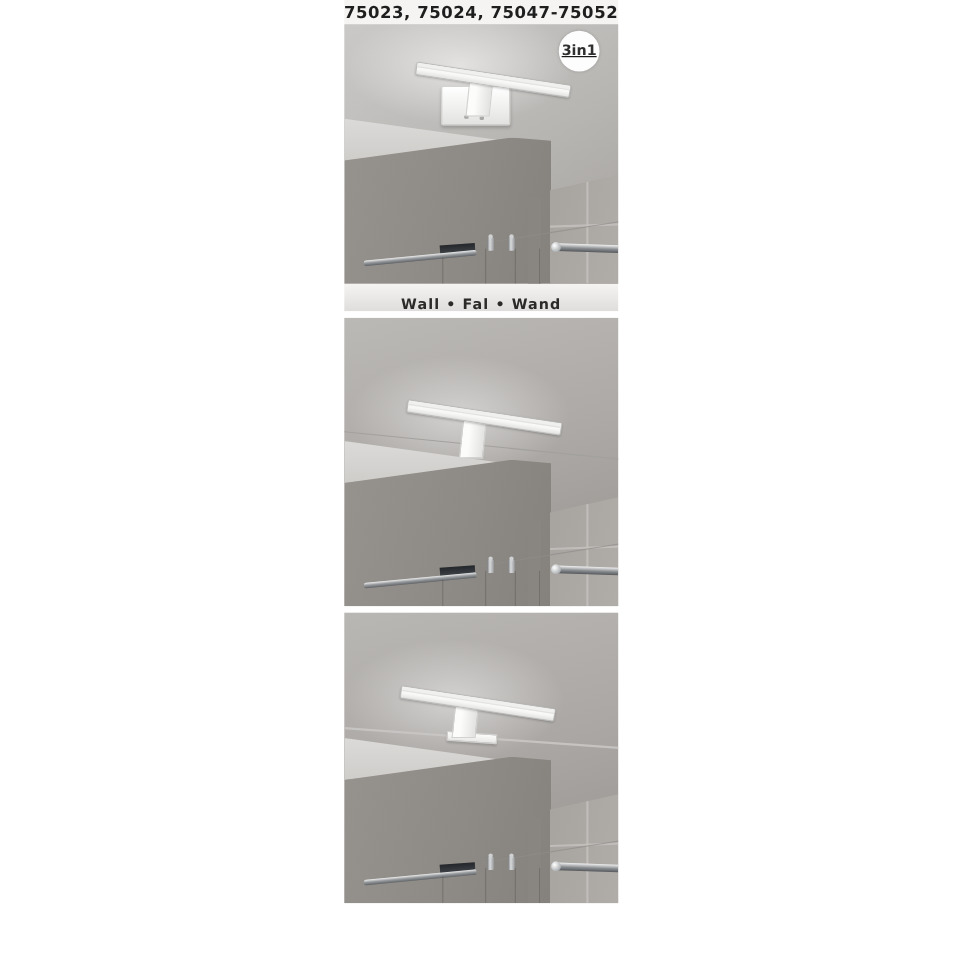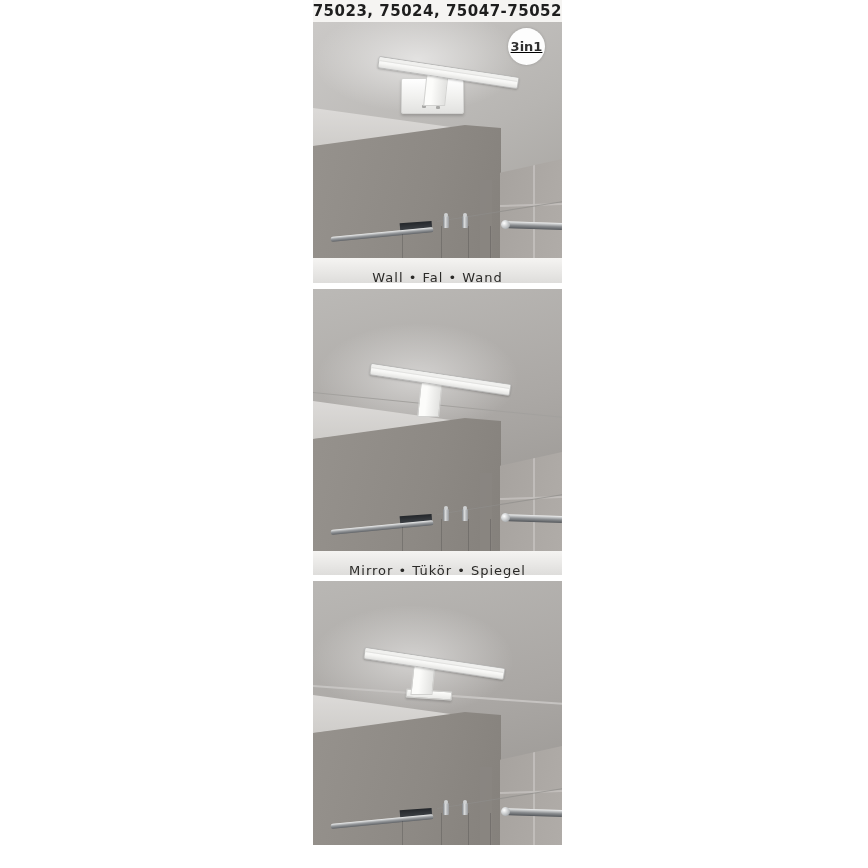--- a/index.html
+++ b/index.html
@@ -93,21 +93,21 @@
 
   
   .badge{position:absolute;left:195px;top:6px;width:37px;height:37px;border-radius:50%;
     background:#fdfdfd;display:flex;align-items:center;justify-content:center;
     box-shadow:0 0 3px rgba(0,0,0,.18);text-decoration:underline;}
   .badge span{font-size:13px;font-weight:bold;color:#2f2f2f;}
 
   
   .caption{display:flex;align-items:center;justify-content:center;
     background:linear-gradient(#f5f4f2,#dedddb);}
-  .caption span{font-size:13px;font-weight:normal;color:#2b2a28;letter-spacing:1px;white-space:nowrap;margin-top:14px;}
+  .caption span{font-size:13px;font-weight:bold;color:#2b2a28;letter-spacing:1px;white-space:nowrap;margin-top:14px;}
   .caption-1{height:25px;}
   .caption-2{height:24px;}
   .caption-3{height:21px;}
   .gap{height:6px;background:#ffffff;}
 </style>
 </head>
 <body>
 
 <div class="page">
   <div class="column">
@@ -171,23 +171,20 @@
       <div class="gv gv-1"></div>
       <div class="gv gv-2"></div>
       <div class="gv gv-3"></div>
       <div class="gv gv-4"></div>
       <div class="mirror-edge"></div>
       <div class="lamp lamp-p2">
         <div class="stem"></div>
         <div class="bar"></div>
       </div>
     </div>
-    <div class="caption caption-2">
-      <span>Mirror • Tükör • Spiegel</span>
-    </div>
 
     <div class="gap"></div>
 
     <div class="photo photo-p3">
       <div class="glow"></div>
       <div class="wedge"></div>
       <div class="wall"></div>
       <div class="corner"></div>
       <div class="tiles">
         <div class="grout-v"></div>

